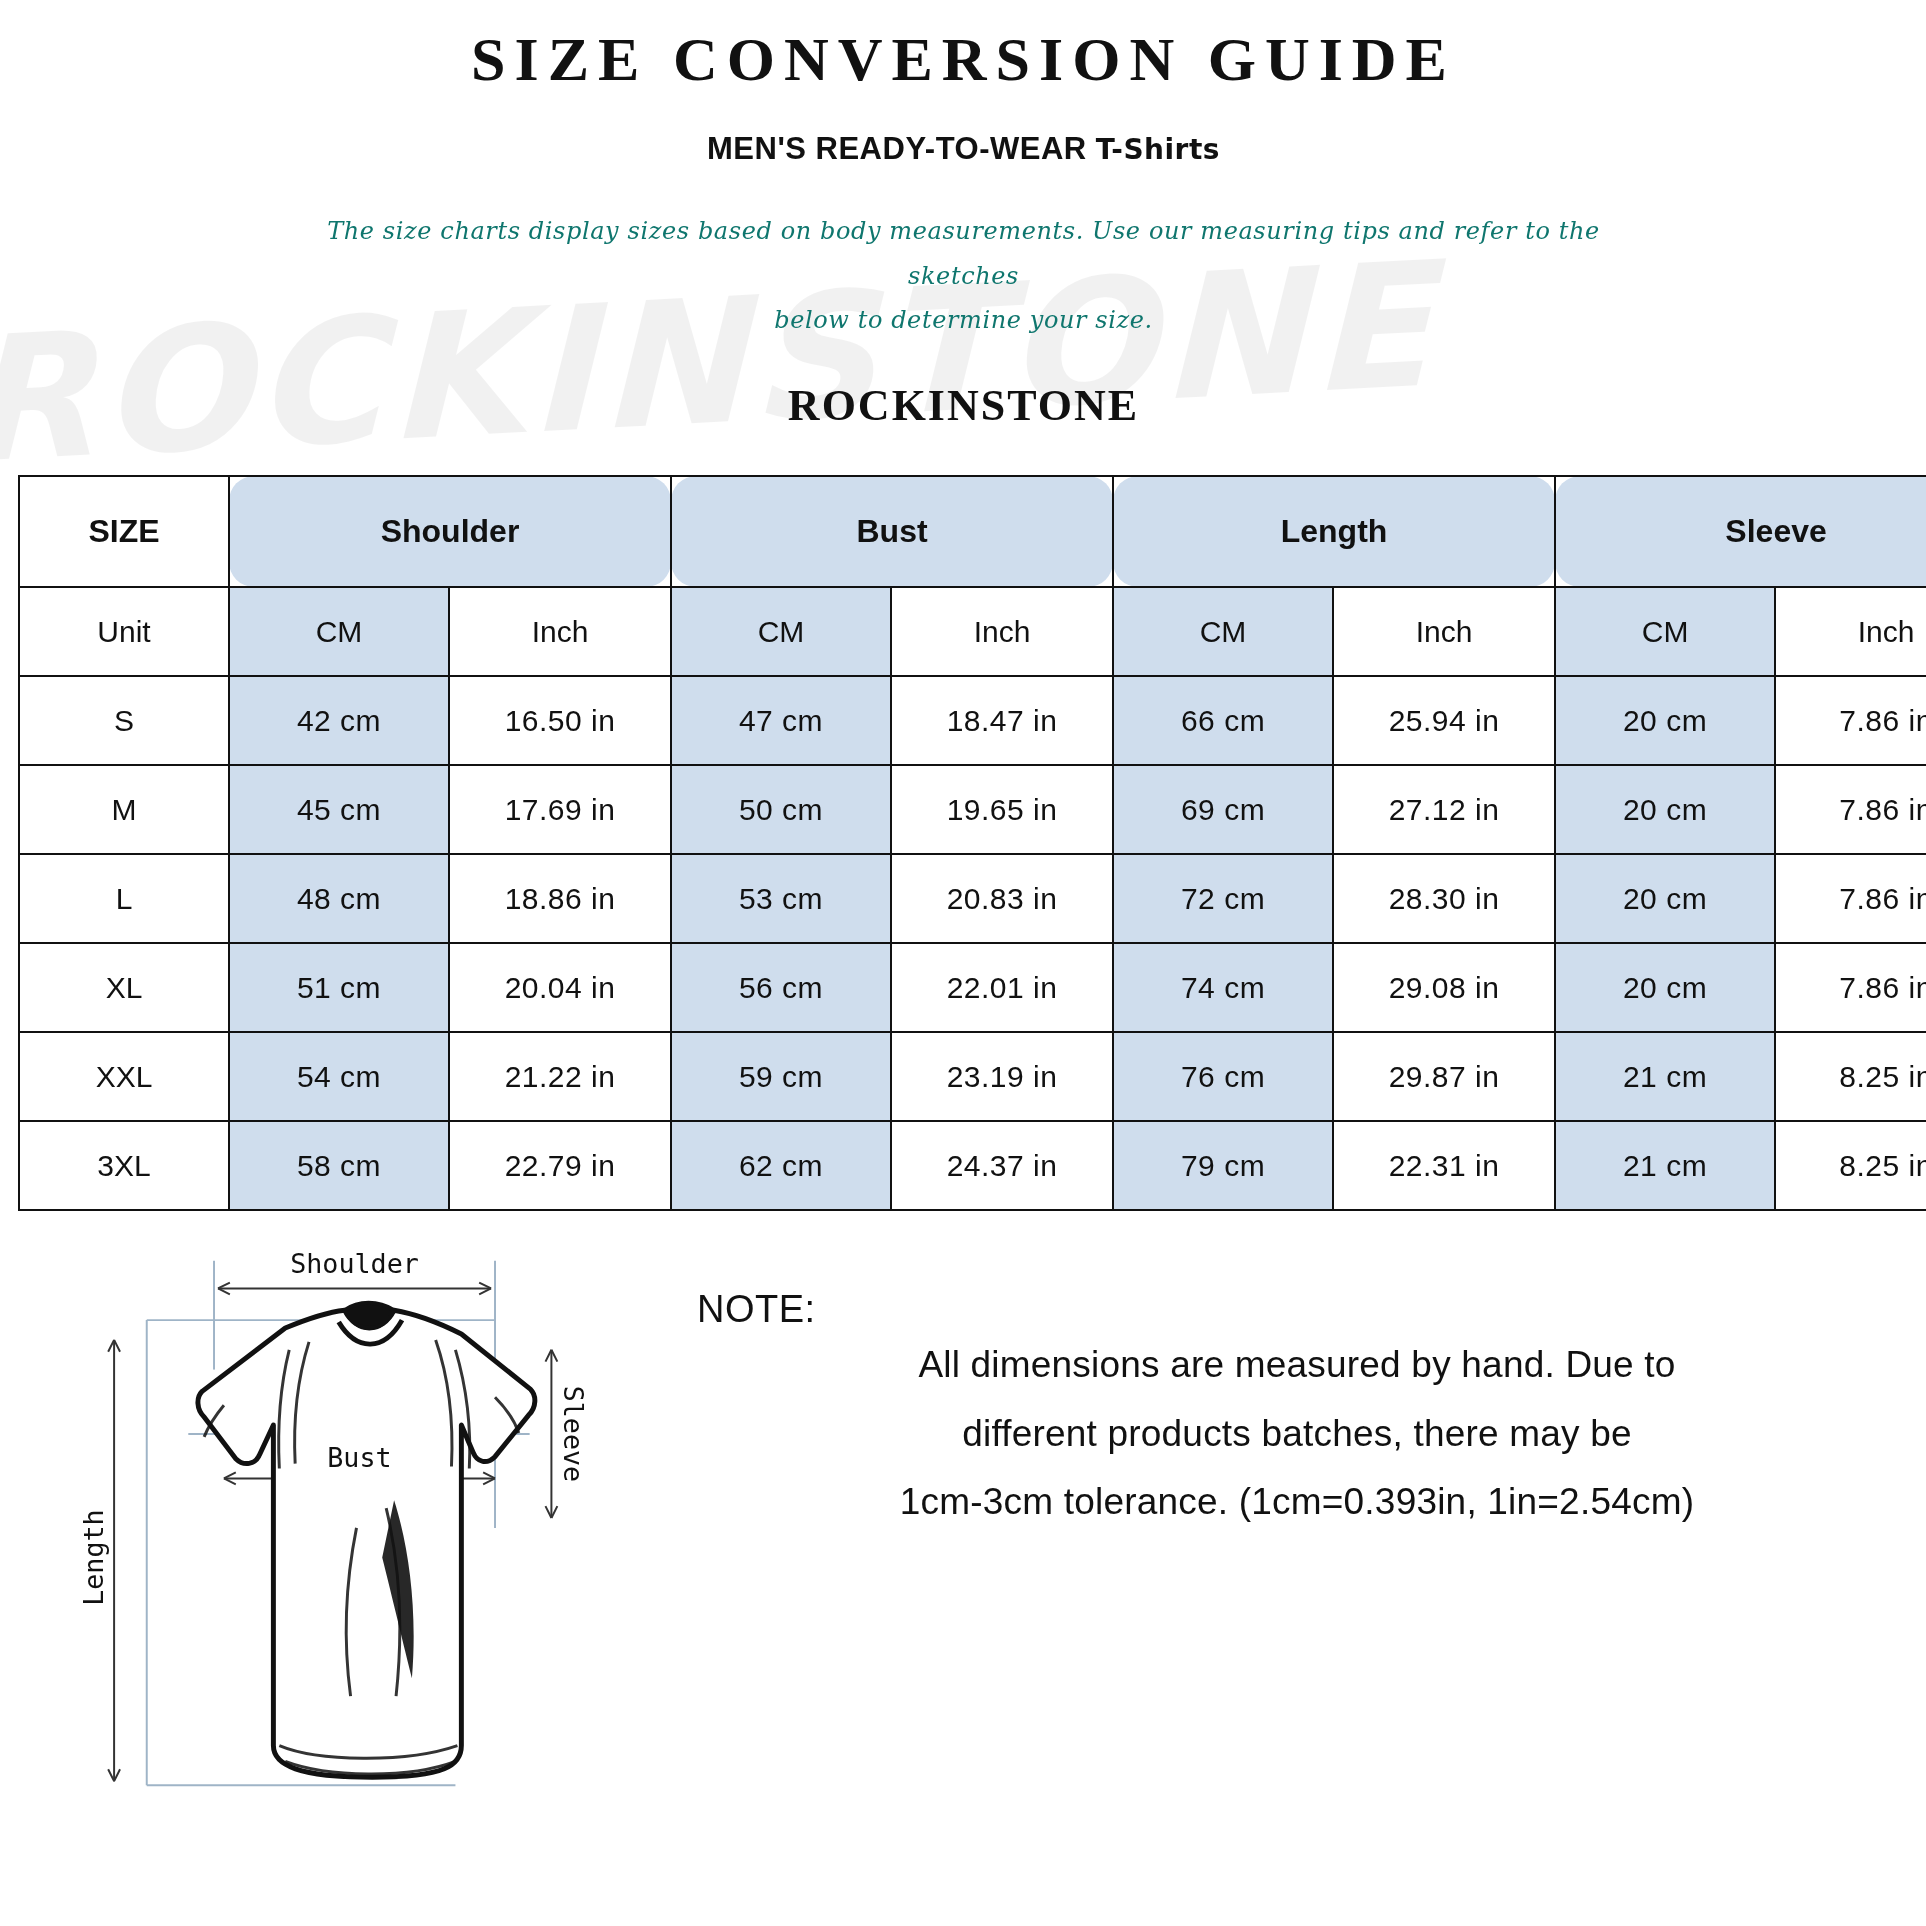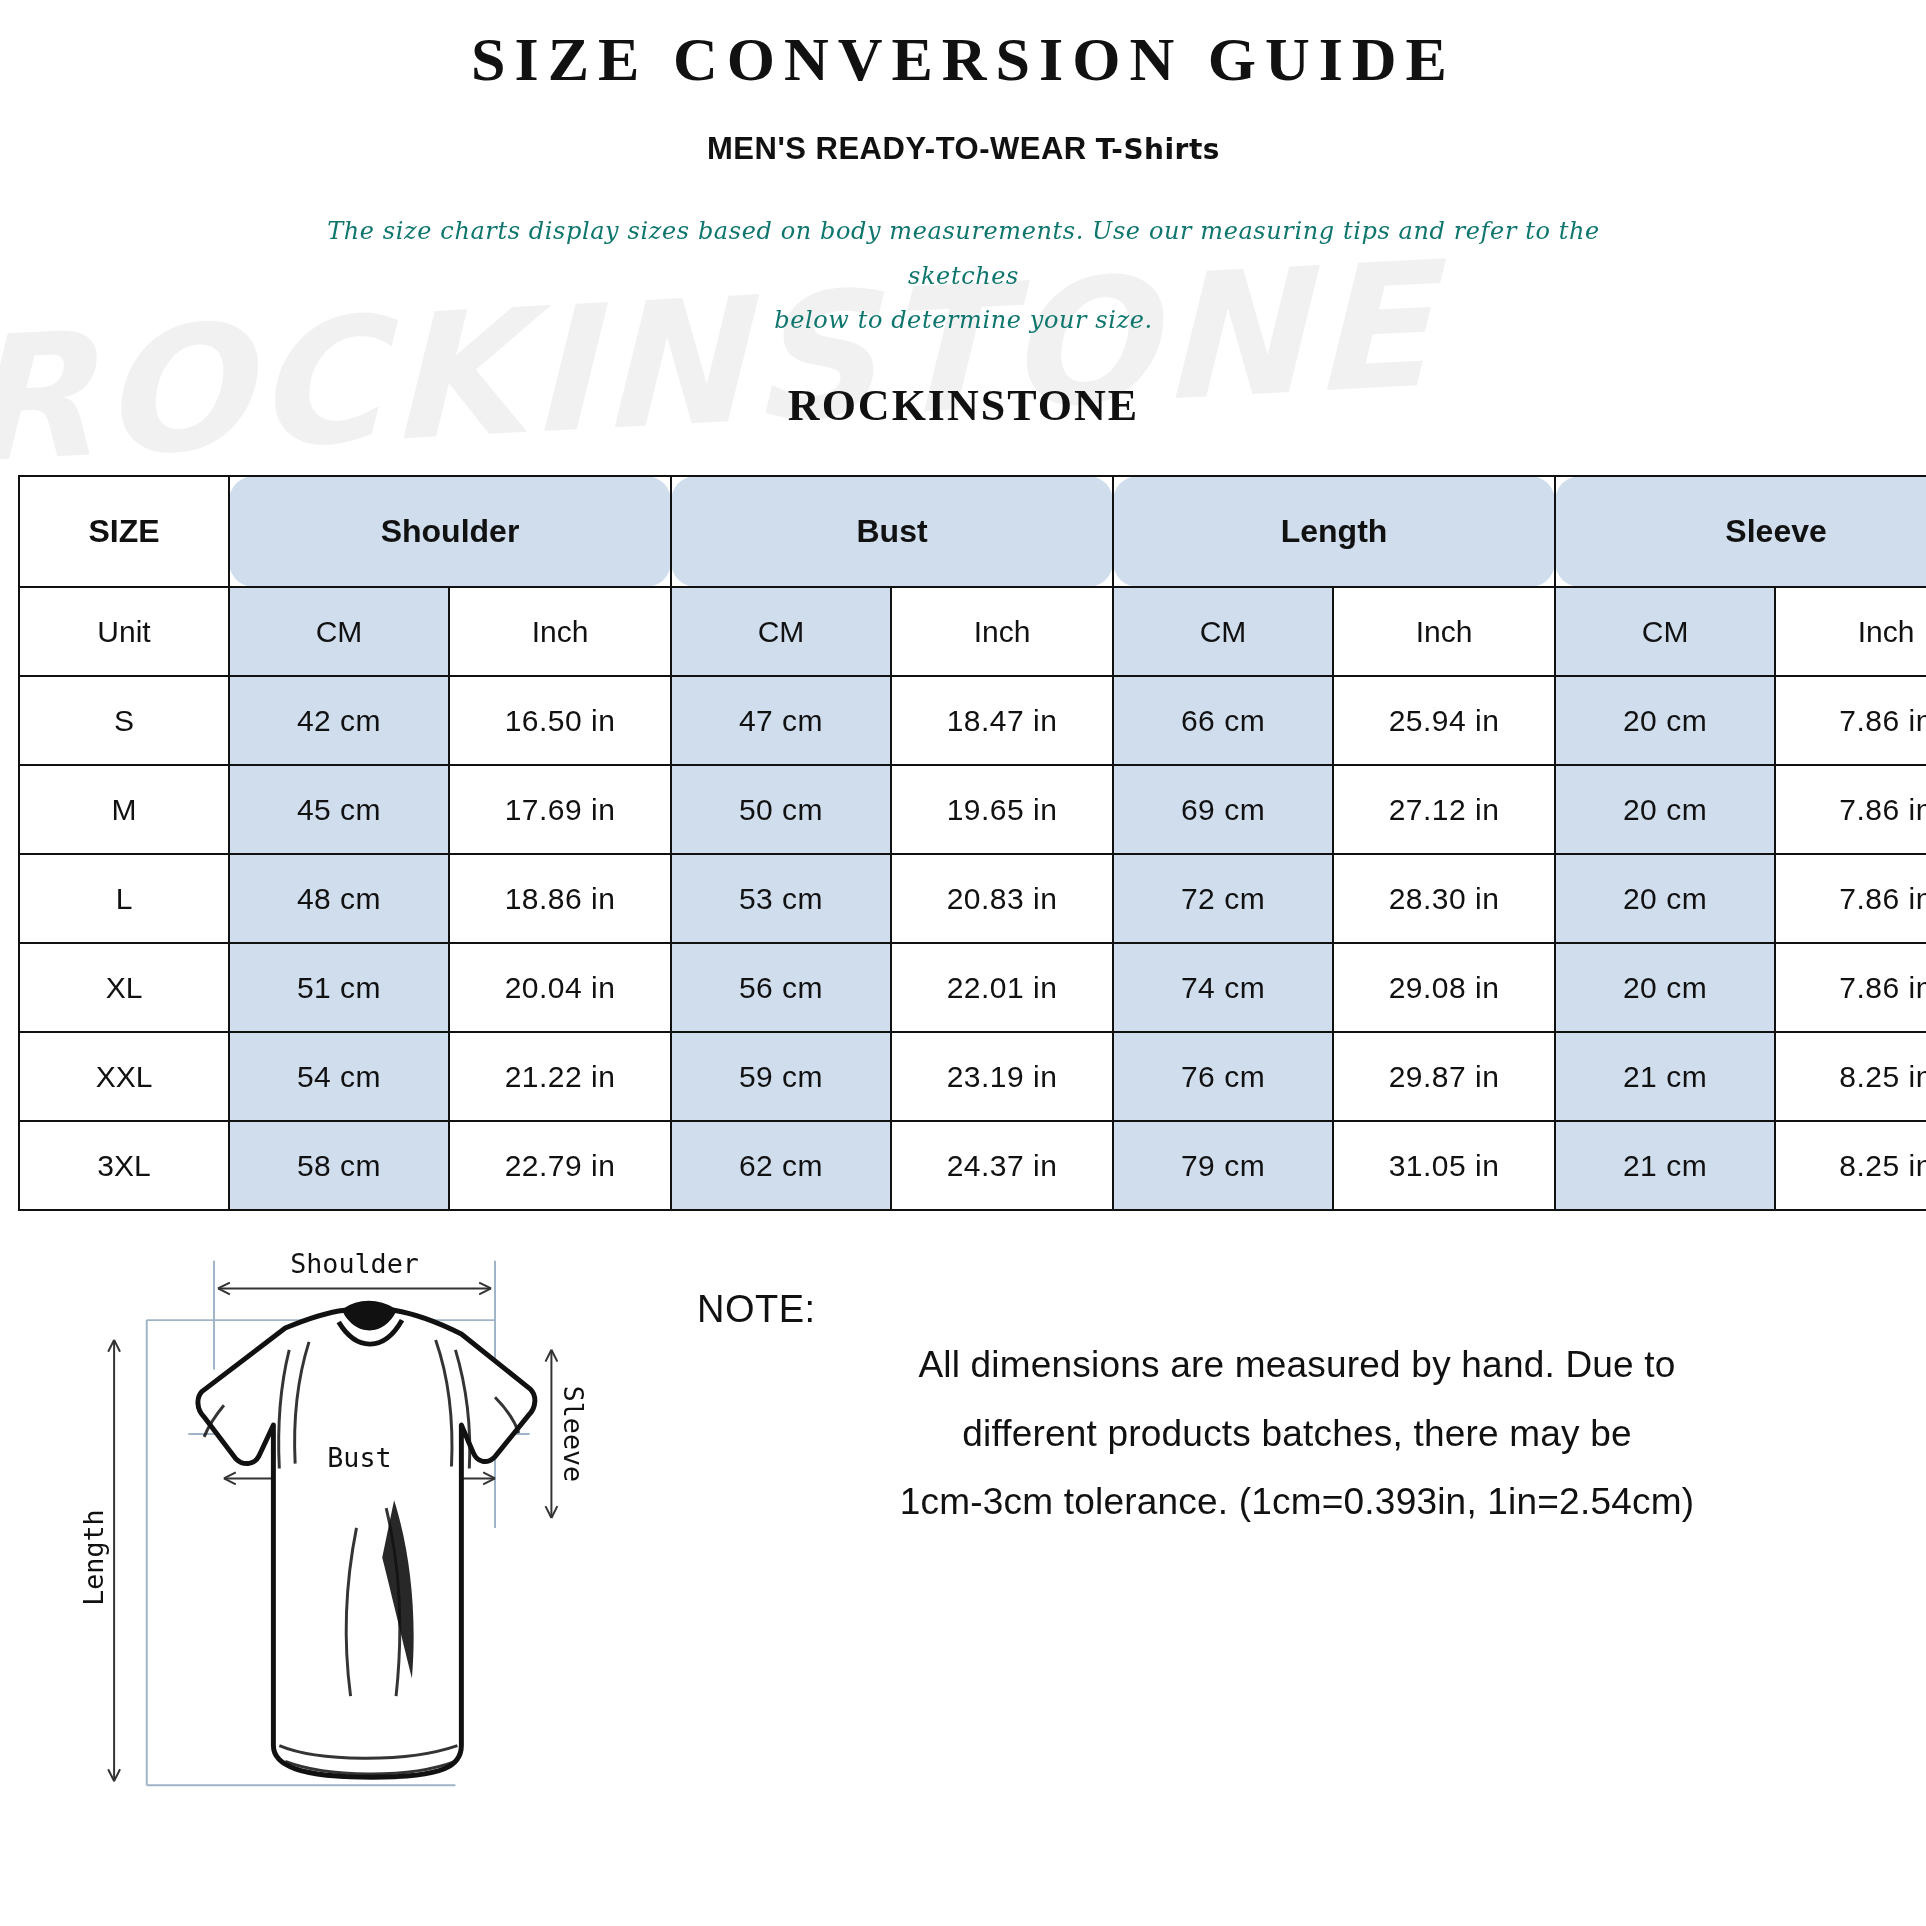--- a/index.html
+++ b/index.html
@@ -255,21 +255,21 @@
         <td class="val">8.25 in</td>
       </tr>
 
       <tr>
         <td class="size-cell">3XL</td>
         <td class="val tint">58 cm</td>
         <td class="val">22.79 in</td>
         <td class="val tint">62 cm</td>
         <td class="val">24.37 in</td>
         <td class="val tint">79 cm</td>
-        <td class="val">31.05 in</td>
+        <td class="val">22.31 in</td>
         <td class="val tint">21 cm</td>
         <td class="val">8.25 in</td>
       </tr>
     </tbody>
   </table>
 
   <div class="bottom">
 
     <div class="sketch-wrap">
       <svg viewBox="0 0 660 580" width="653" height="574">

